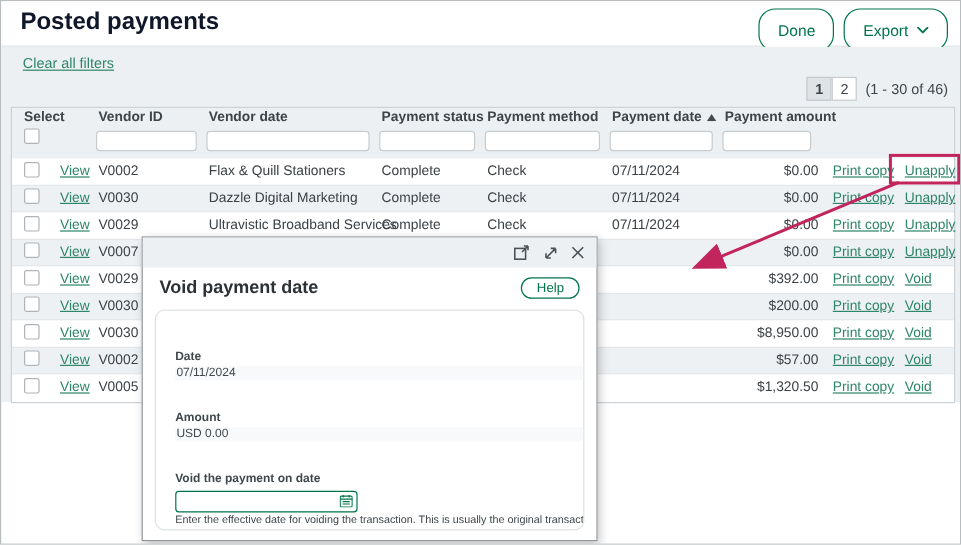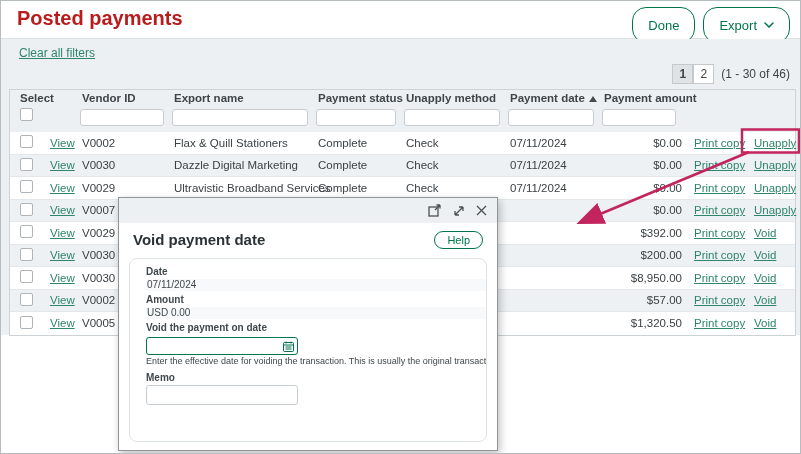--- a/index.html
+++ b/index.html
@@ -5,21 +5,21 @@
   :root{
     --accent:#00754a; --link:#2e8567; --arrow:#c2245c;
     --row_alt:#eef1f4; --band:#edf0f2; --text:#3b4145; --border:#cdd2d6;
   }
   *{box-sizing:border-box;margin:0;padding:0;font-family:"Liberation Sans",sans-serif;}
   html,body{background:#fff;}
   .page{position:relative;width:801px;height:454px;border:1px solid #b7bcbf;background:#fff;overflow:hidden;}
 
   
   .hdr{position:absolute;top:0;left:0;right:0;height:38px;background:#fff;border-bottom:1px solid #dde1e4;}
-  .hdr h1{position:absolute;left:16px;top:6px;font-size:20px;font-weight:bold;color:#b91c1c;}
+  .hdr h1{position:absolute;left:16px;top:6px;font-size:20px;font-weight:bold;color:#0f172a;}
   .hdr-btns{position:absolute;right:10px;top:6px;display:flex;gap:8px;}
   .pill{display:inline-flex;align-items:center;gap:7px;border:1.5px solid var(--accent);color:var(--accent);
         border-radius:14px;padding:17px 15px;font-size:13px;background:#fff;cursor:pointer;height:25px;}
   .pill svg{display:block;}
 
   
   .band{position:absolute;top:38px;left:0;right:0;height:296px;background:var(--band);}
   .clear-link{position:absolute;left:18px;top:7px;font-size:12px;color:var(--link);text-decoration:underline;cursor:pointer;}
   .pager{position:absolute;right:10px;top:25px;display:flex;align-items:center;gap:7px;font-size:12px;color:#3e454a;}
   .pager .pages{display:flex;}
@@ -50,21 +50,21 @@
   .dialog{position:absolute;left:117px;top:196px;width:380px;height:254px;background:#fff;border:1px solid #8f969a;
           box-shadow:2px 3px 8px rgba(0,0,0,.25);z-index:10;}
   .dlg-bar{height:25px;background:var(--band);display:flex;justify-content:flex-end;align-items:center;gap:11px;padding:0 10px;}
   .dlg-bar .ibtn{display:flex;align-items:center;cursor:pointer;}
   .dlg-title-row{height:33px;display:flex;align-items:center;justify-content:space-between;padding:0 14px;}
   .dlg-title{font-size:15px;font-weight:bold;color:#2b3135;}
   .help-pill{border:1.5px solid var(--accent);color:var(--accent);background:#fff;border-radius:12px;
              padding:2px 12px;font-size:11px;cursor:pointer;margin-left:20px;}
   .dlg-panel{margin:2px 10px 10px 10px;height:184px;border:1px solid #dde2e5;border-radius:8px;padding:7px 16px;overflow:hidden;}
   .fgroup{margin-bottom:3px;}
-  .flabel{font-size:10px;font-weight:bold;color:#41484c;line-height:12px;margin-bottom:1px;}
+  .flabel{font-size:10px;font-weight:bold;color:#41484c;line-height:12px;margin-bottom:1px;margin-top:26px;}
   .fvalue{font-size:10px;color:#41484c;line-height:12px;min-height:12px;background:#f7f9fa;width:382px;padding-left:1px;}
   .date-wrap{position:relative;width:152px;height:18px;margin-top:1px;}
   .date-input{width:152px;height:18px;border:1px solid var(--accent);border-radius:3px;font-size:10px;padding:0 20px 0 4px;}
   .cal-icon{position:absolute;right:4px;top:3px;cursor:pointer;}
   .helper{font-size:9px;color:#3f464a;margin-top:3px;white-space:nowrap;}
   .memo-group{margin-top:6px;}
   .memo-wrap{position:relative;width:152px;height:20px;margin-top:1px;}
   .memo-area{width:152px;height:20px;border:1px solid #c6ccd0;border-radius:3px;resize:none;font-size:10px;padding:1px 4px;}
   .rsz{position:absolute;right:3px;bottom:4px;pointer-events:none;}
 
@@ -101,23 +101,23 @@
         </span>
       <span>(1 - 30 of 46)</span>
     </div>
   </div>
 
   <div class="table">
     <div class="grid thead-labels">
       <div class="hcell first">Select</div>
       <div class="hcell"></div>
       <div class="hcell">Vendor ID</div>
-      <div class="hcell">Export name</div>
+      <div class="hcell">Vendor date</div>
       <div class="hcell">Payment status</div>
-      <div class="hcell">Unapply method</div>
+      <div class="hcell">Payment method</div>
       <div class="hcell">
         <span>Payment date</span><span class="sort"><svg width="8" height="6" viewBox="0 0 8 6">
               <path d="M4 0 L8 6 L0 6 z" fill="#454c51"></path>
             </svg></span>
       </div>
       <div class="hcell">Payment amount</div>
       <div class="hcell"></div>
       <div class="hcell"></div>
     </div>
     <div class="grid thead-filters">

